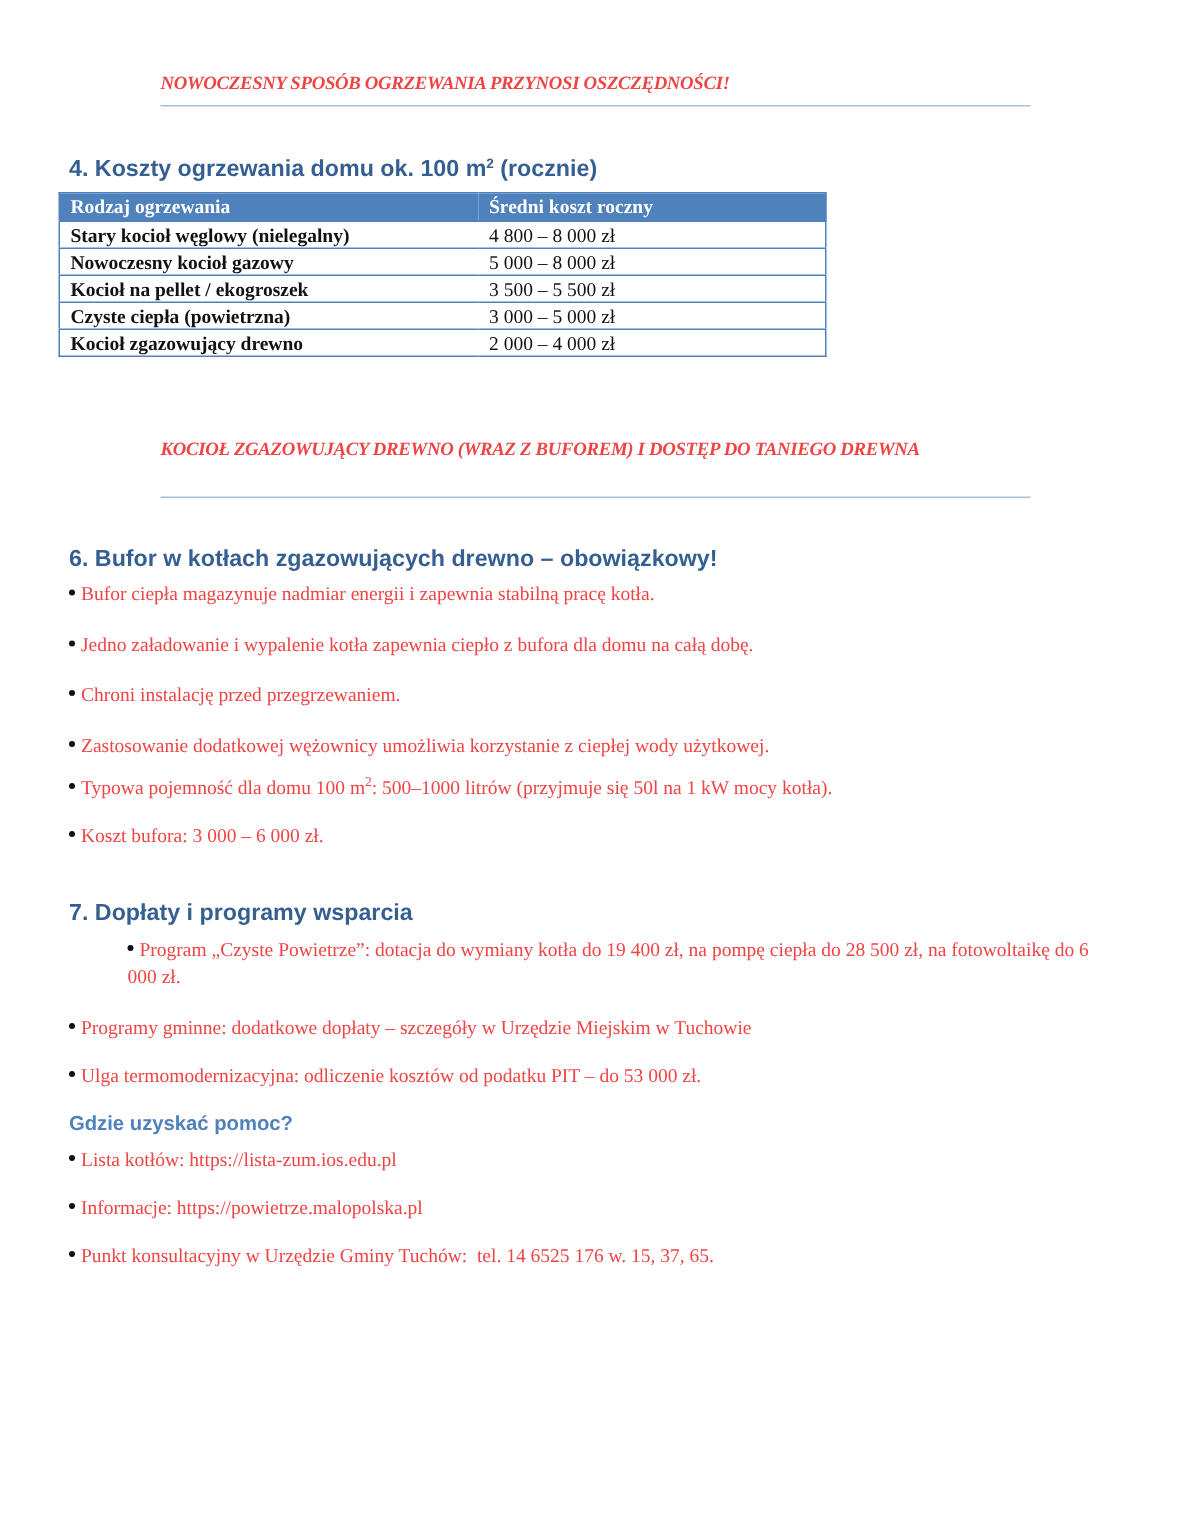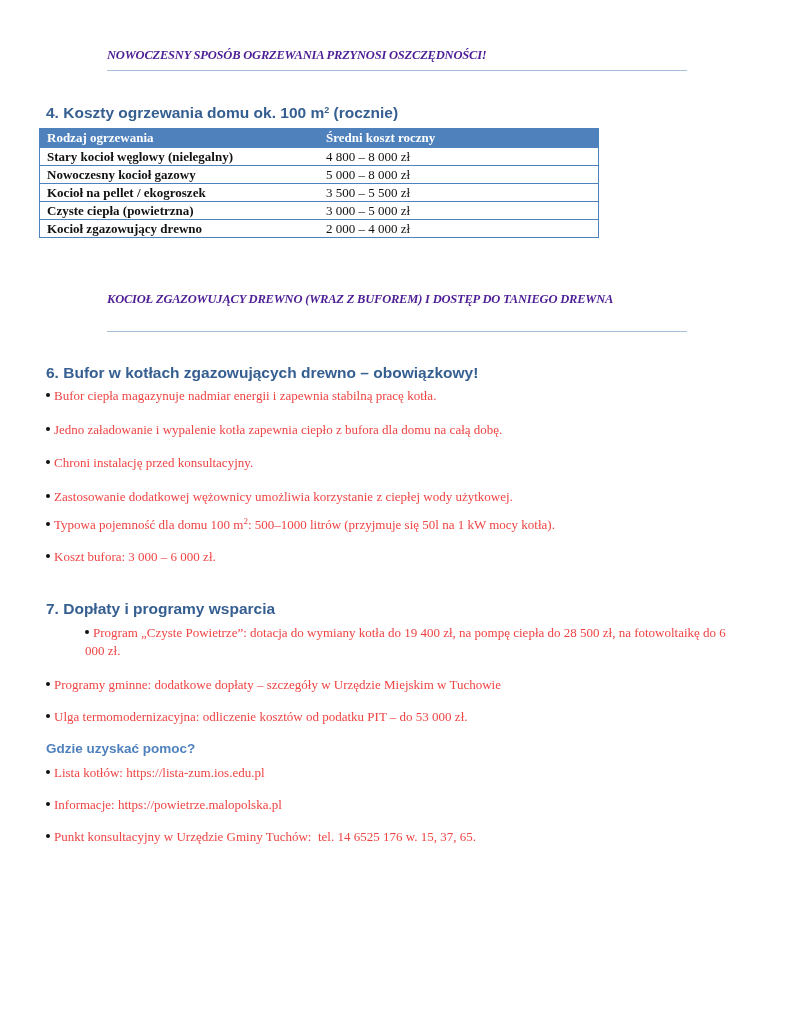--- a/index.html
+++ b/index.html
@@ -17,21 +17,21 @@
     }
     .quote {
       position: absolute;
       left: 107px;
       width: 580px;
       font-family: "Liberation Serif", "DejaVu Serif", serif;
       font-style: italic;
       font-weight: bold;
       font-size: 12.5px;
       line-height: 18px;
-      color: #4c1d95;
+      color: #ef4444;
       letter-spacing: -0.2px;
       text-transform: uppercase;
     }
     .quote-rule {
       position: absolute;
       left: 107px;
       width: 580px;
       height: 0;
       border-top: 1px solid #a6c0dc;
     }
@@ -53,21 +53,21 @@
       font-size: 13.5px;
       color: #4f81bd;
       margin: 0;
       white-space: nowrap;
     }
     sup { font-size: 9px; vertical-align: 5px; line-height: 0; }
     table.cost {
       position: absolute;
       left: 39px;
       top: 128px;
-      width: 560px;
+      width: 512px;
       border-collapse: collapse;
       border: 1px solid #4f81bd;
       font-family: "Liberation Serif", "DejaVu Serif", serif;
       font-size: 13px;
     }
     table.cost th {
       background: #4f81bd;
       color: #ffffff;
       font-weight: bold;
       text-align: left;
@@ -145,21 +145,21 @@
 
 <div class="quote" style="top:290px;">
   <div>KOCIOŁ ZGAZOWUJĄCY DREWNO (WRAZ Z BUFOREM) I DOSTĘP DO TANIEGO DREWNA</div>
 </div>
 <div class="quote-rule" style="top:331px;"></div>
 
 <h2 class="h2" style="top:364px;">6. Bufor w kotłach zgazowujących drewno – obowiązkowy!</h2>
 
 <div class="bullet" style="top:387px;"><span class="dot"></span><span>Bufor ciepła magazynuje nadmiar energii i zapewnia stabilną pracę kotła.</span></div>
 <div class="bullet" style="top:421px;"><span class="dot"></span><span>Jedno załadowanie i wypalenie kotła zapewnia ciepło z bufora dla domu na całą dobę.</span></div>
-<div class="bullet" style="top:454px;"><span class="dot"></span><span>Chroni instalację przed konsultacyjny.</span></div>
+<div class="bullet" style="top:454px;"><span class="dot"></span><span>Chroni instalację przed przegrzewaniem.</span></div>
 <div class="bullet" style="top:488px;"><span class="dot"></span><span>Zastosowanie dodatkowej wężownicy umożliwia korzystanie z ciepłej wody użytkowej.</span></div>
 <div class="bullet" style="top:516px;"><span class="dot"></span><span>Typowa pojemność dla domu 100 m</span><sup>2</sup><span>: 500–1000 litrów (przyjmuje się 50l na 1 kW mocy kotła).</span></div>
 <div class="bullet" style="top:548px;"><span class="dot"></span><span>Koszt bufora: 3 000 – 6 000 zł.</span></div>
 
 <h2 class="h2" style="top:600px;">7. Dopłaty i programy wsparcia</h2>
 
 <div class="bullet" style="top:624px;margin-left:39px;"><span class="dot"></span><span>Program „Czyste Powietrze”: dotacja do wymiany kotła do 19 400 zł, na pompę ciepła do 28 500 zł, na fotowoltaikę do 6 000 zł.</span></div>
 <div class="bullet" style="top:676px;"><span class="dot"></span><span>Programy gminne: dodatkowe dopłaty – szczegóły w Urzędzie Miejskim w Tuchowie</span></div>
 <div class="bullet" style="top:708px;"><span class="dot"></span><span>Ulga termomodernizacyjna: odliczenie kosztów od podatku PIT – do 53 000 zł.</span></div>
 

